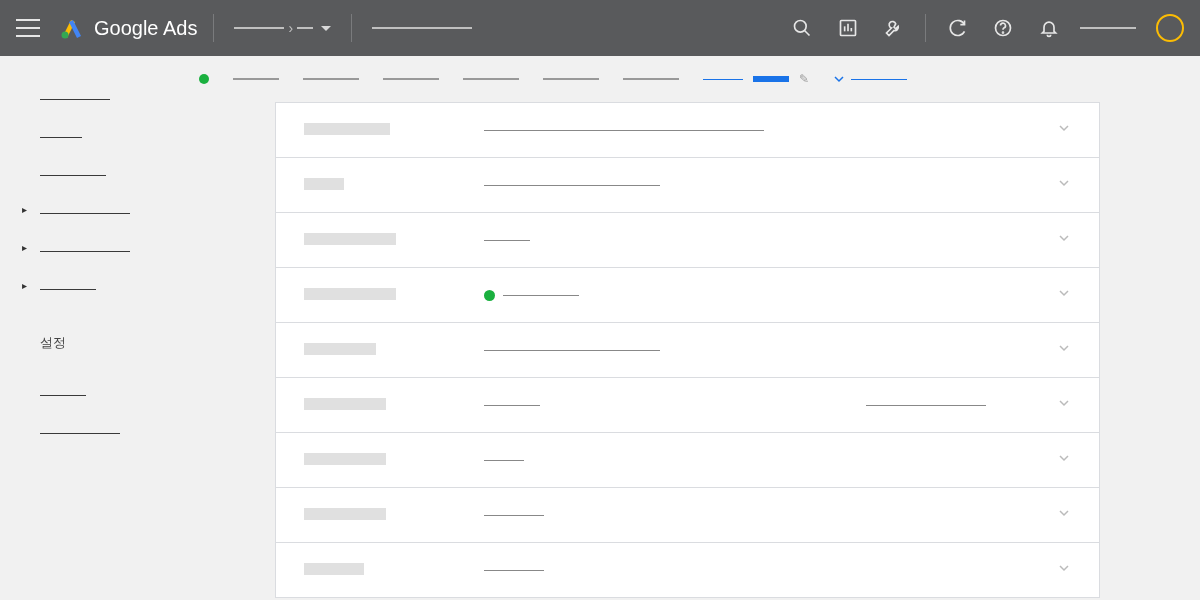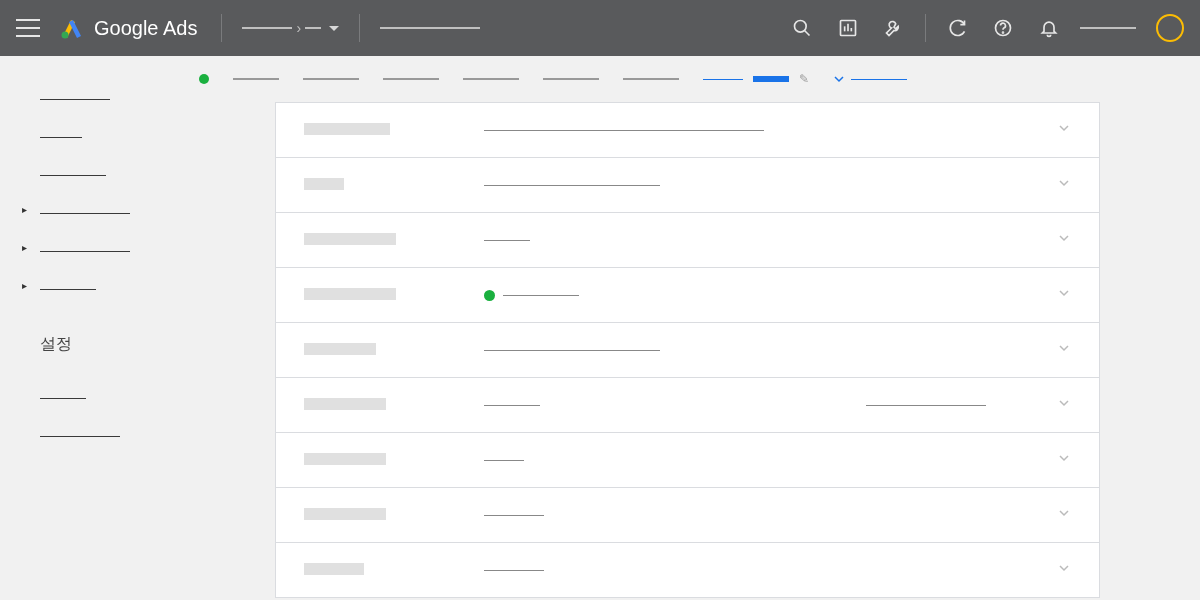--- a/index.html
+++ b/index.html
@@ -35,21 +35,21 @@
 .menu-icon span {
   display: block;
   height: 2px;
   background: #e6e6e6;
   width: 100%;
 }
 .logo-area {
   display: flex;
   align-items: center;
   gap: 10px;
-  margin-right: 24px;
+  margin-right: 16px;
 }
 .ads-logo {
   width: 24px;
   height: 24px;
   position: relative;
 }
 .product-name {
   color: #fff;
   font-size: 20px;
   font-weight: 400;
@@ -146,21 +146,21 @@
 .sidebar-expand {
   position: absolute;
   left: 22px;
   top: 50%;
   transform: translateY(-50%);
   color: #333;
   font-size: 10px;
 }
 .sidebar-text {
   color: #444;
-  font-size: 16px;
+  font-size: 13px;
   padding: 10px 0 10px 40px;
 }
 .content {
   flex: 1;
   background: #f1f1f1;
   overflow-y: auto;
 }
 .breadcrumb-bar {
   display: flex;
   align-items: center;

